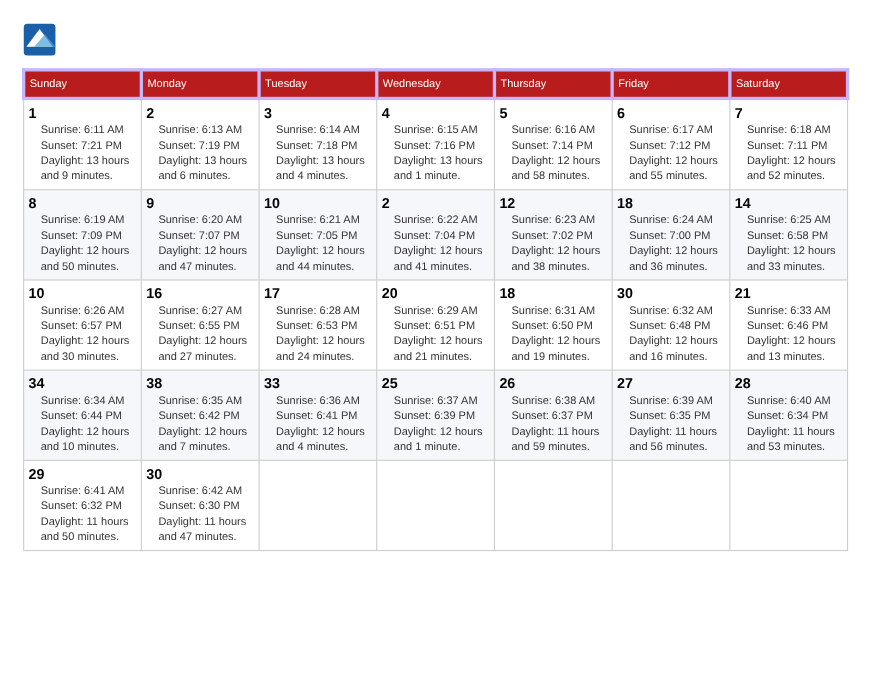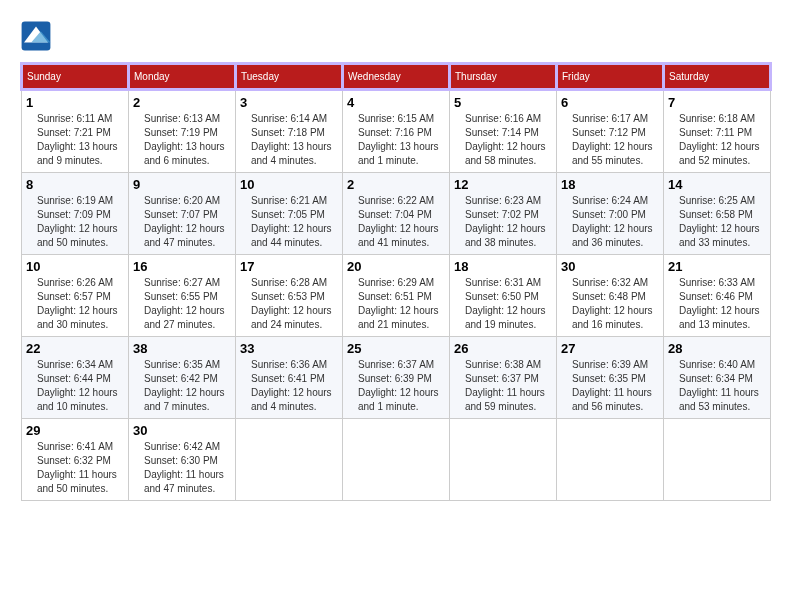--- a/index.html
+++ b/index.html
@@ -204,21 +204,21 @@
           <span class="day-num">30</span>
           <div class="day-info">Sunrise: 6:32 AM<br>Sunset: 6:48 PM<br>Daylight: 12 hours and 16 minutes.</div>
         </td>
         <td>
           <span class="day-num">21</span>
           <div class="day-info">Sunrise: 6:33 AM<br>Sunset: 6:46 PM<br>Daylight: 12 hours and 13 minutes.</div>
         </td>
       </tr>
       <tr>
         <td>
-          <span class="day-num">22</span>
+          <span class="day-num">34</span>
           <div class="day-info">Sunrise: 6:34 AM<br>Sunset: 6:44 PM<br>Daylight: 12 hours and 10 minutes.</div>
         </td>
         <td>
           <span class="day-num">38</span>
           <div class="day-info">Sunrise: 6:35 AM<br>Sunset: 6:42 PM<br>Daylight: 12 hours and 7 minutes.</div>
         </td>
         <td>
           <span class="day-num">33</span>
           <div class="day-info">Sunrise: 6:36 AM<br>Sunset: 6:41 PM<br>Daylight: 12 hours and 4 minutes.</div>
         </td>

